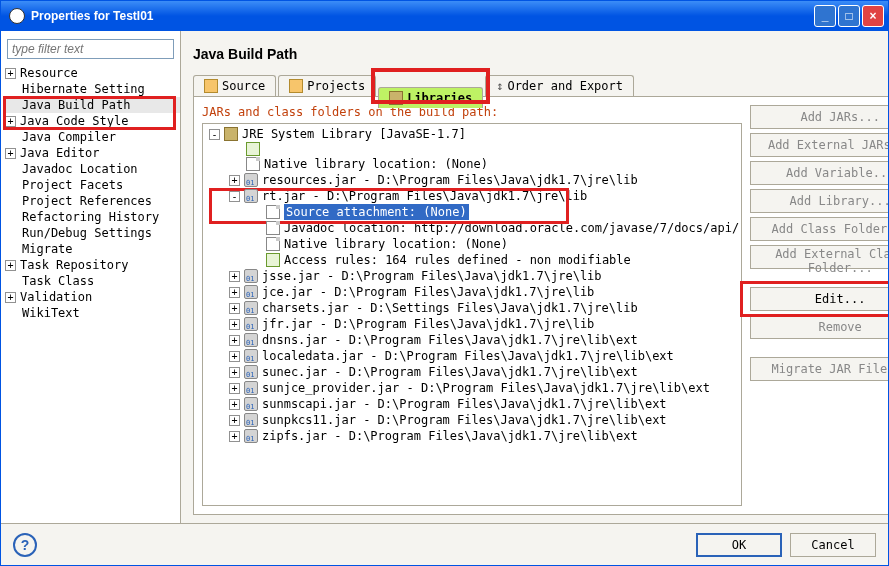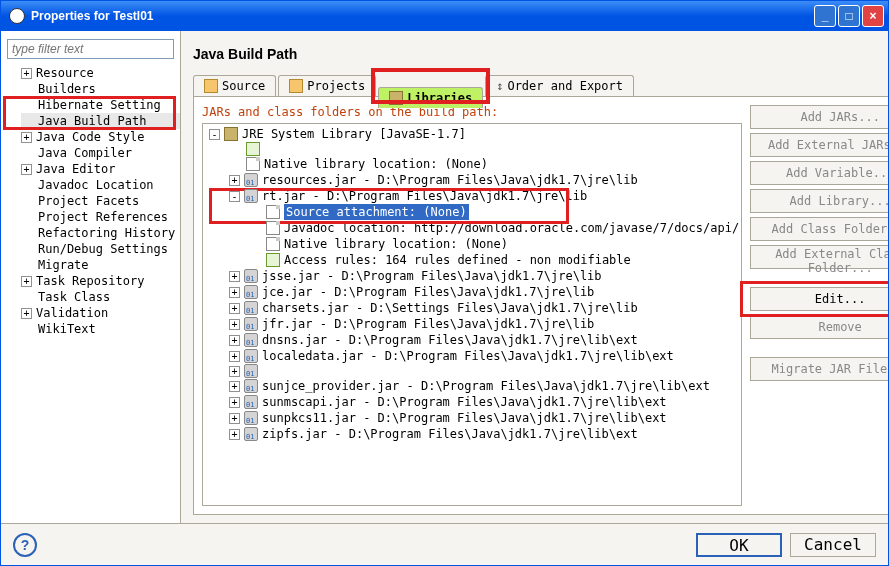--- a/index.html
+++ b/index.html
@@ -73,21 +73,21 @@
     padding: 2px 4px;
     border: 1px solid #7f9db9;
     color: #888;
     font-style: italic;
     font-family: inherit;
     font-size: 12px;
   }
   .cat-tree {
     flex: 1;
     overflow: auto;
-    padding-left: 20px;
+    padding-left: 4px;
     font-family: "SimSun", monospace;
   }
   .cat-tree .node {
     white-space: nowrap;
     padding: 1px 0;
     cursor: default;
   }
   .cat-tree .toggle {
     display: inline-block;
     width: 11px; height: 11px;
@@ -246,21 +246,21 @@
     line-height: 20px;
     font-size: 14px;
   }
   .footer .spacer { flex: 1; }
   .footer .fbtn {
     width: 86px; height: 24px;
     border: 1px solid #aca899;
     background: #f5f4f0;
     margin-left: 8px;
     font-family: "SimSun", monospace;
-    font-size: 16px;
+    font-size: 12px;
   }
   .footer .fbtn.ok { border: 2px solid #2a62b8; }
   .left-area { flex:1; display:flex; flex-direction:column; overflow:hidden; }
 </style>
 </head>
 <body>
 
 <div class="window">
 
   <div class="titlebar">
@@ -271,21 +271,20 @@
       <div class="title-btn max">□</div>
       <div class="title-btn close">×</div>
     </div>
   </div>
 
   <div class="body">
     <div class="sidebar">
       <input class="filter-input" placeholder="type filter text" style="">
       <div class="cat-tree" id="cat-tree" style="position: relative;">
           <div class="node"><span class="toggle">+</span><span>Resource</span></div>
-          <div class="node"><span class="spacer"></span><span>Builders</span></div>
           <div class="node"><span class="spacer"></span><span>Hibernate Setting</span></div>
           <div class="node selected"><span class="spacer"></span><span>Java Build Path</span></div>
           <div class="node"><span class="toggle">+</span><span>Java Code Style</span></div>
           <div class="node"><span class="spacer"></span><span>Java Compiler</span></div>
           <div class="node"><span class="toggle">+</span><span>Java Editor</span></div>
           <div class="node"><span class="spacer"></span><span>Javadoc Location</span></div>
           <div class="node"><span class="spacer"></span><span>Project Facets</span></div>
           <div class="node"><span class="spacer"></span><span>Project References</span></div>
           <div class="node"><span class="spacer"></span><span>Refactoring History</span></div>
           <div class="node"><span class="spacer"></span><span>Run/Debug Settings</span></div>
@@ -415,20 +414,21 @@
               <div class="tree-row">
                 <span class="indent" style="width:20px"></span>
                 <span class="toggle">+</span>
                 <span class="ico ico-jar"></span>
                 <span class="label">localedata.jar - D:\Program Files\Java\jdk1.7\jre\lib\ext</span>
               </div>
               <div class="tree-row">
                 <span class="indent" style="width:20px"></span>
                 <span class="toggle">+</span>
                 <span class="ico ico-jar"></span>
+                <span class="label">sunec.jar - D:\Program Files\Java\jdk1.7\jre\lib\ext</span>
               </div>
               <div class="tree-row">
                 <span class="indent" style="width:20px"></span>
                 <span class="toggle">+</span>
                 <span class="ico ico-jar"></span>
                 <span class="label">sunjce_provider.jar - D:\Program Files\Java\jdk1.7\jre\lib\ext</span>
               </div>
               <div class="tree-row">
                 <span class="indent" style="width:20px"></span>
                 <span class="toggle">+</span>

